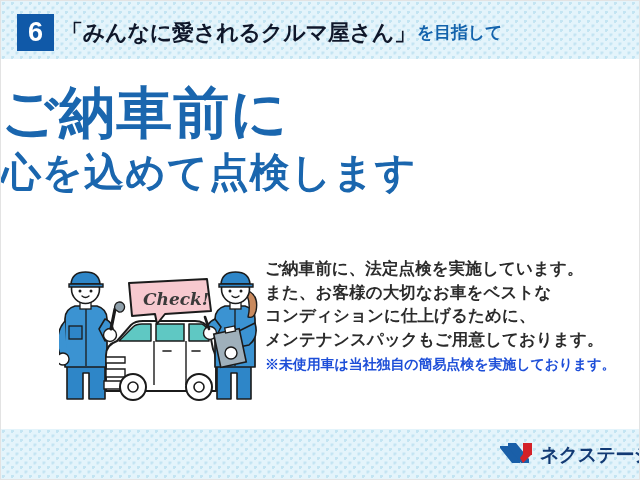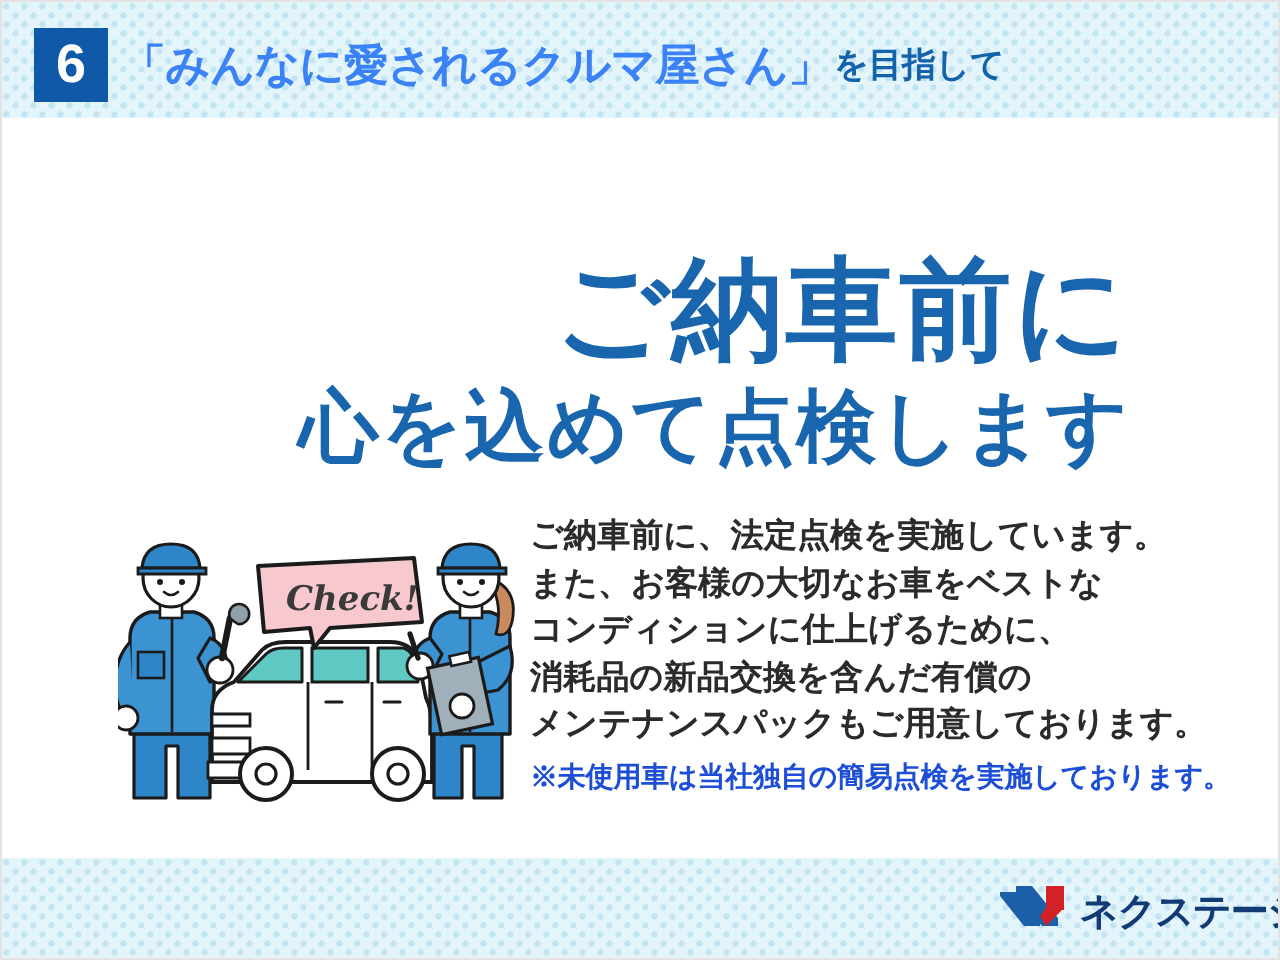--- a/index.html
+++ b/index.html
@@ -55,39 +55,38 @@
     left: 60px;
     top: 13px;
     height: 37px;
     display: flex;
     align-items: center;
     white-space: nowrap;
   }
   .headline-main {
     font-size: 22px;
     font-weight: bold;
-    color: #3b82f6;
+    color: #0f172a;
     letter-spacing: -0.2px;
   }
   .headline-tail {
     font-size: 17px;
     font-weight: bold;
     color: #1363ac;
     letter-spacing: -0.2px;
     padding-left: 1px;
   }
 
   
   .hero {
     position: absolute;
     left: 0;
     top: 82px;
     width: 564px;
-    text-align: right;
-    margin-top: 42px;
+    text-align: left;
   }
   .hero-line {
     color: #1a66ae;
     font-weight: bold;
     letter-spacing: 1px;
     line-height: 1.08;
     white-space: nowrap;
   }
   .hero-line-1 { font-size: 56px; }
   .hero-line-2 { font-size: 40px; margin-top: 8px; }
@@ -260,21 +259,20 @@
         <circle cx="182" cy="22" r="1.5" fill="#1b1b1b"></circle>
         <path d="M173 27 Q176.5 30 180 27" stroke="#1b1b1b" stroke-width="1.3" fill="none" stroke-linecap="round"></path>
       </g>
     </svg>
   </div>
 
   <div class="copy">
     <div class="copy-line">ご納車前に、法定点検を実施しています。</div>
     <div class="copy-line">また、お客様の大切なお車をベストな</div>
     <div class="copy-line">コンディションに仕上げるために、</div>
-    <div class="copy-line">消耗品の新品交換を含んだ有償の</div>
     <div class="copy-line">メンテナンスパックもご用意しております。</div>
     <div class="copy-note">※未使用車は当社独自の簡易点検を実施しております。</div>
   </div>
 
   <div class="dotbar bottombar"></div>
 
   <div class="logo">
     <span>
       <svg width="34" height="22" viewBox="0 0 34 22" xmlns="http://www.w3.org/2000/svg">
         <path d="M1 21 L1 4 L9 4 L21 16 L21 21 L13 21 L1 6 Z" fill="#1a5fa8"></path>

